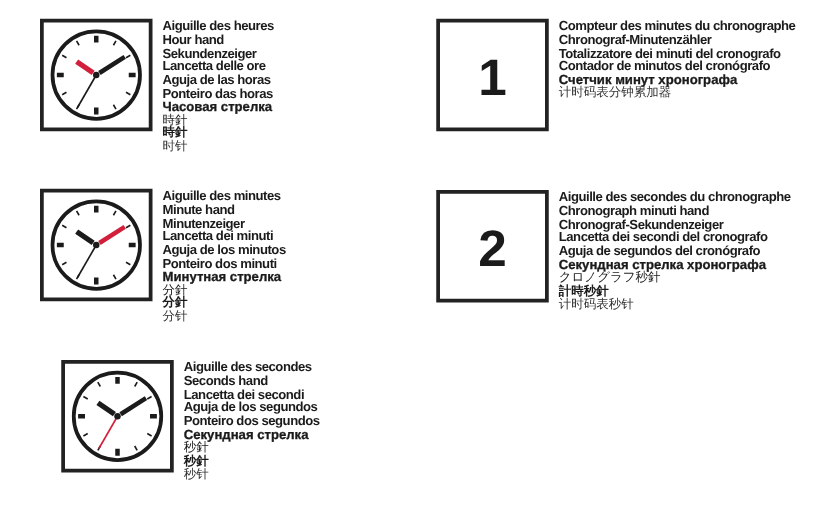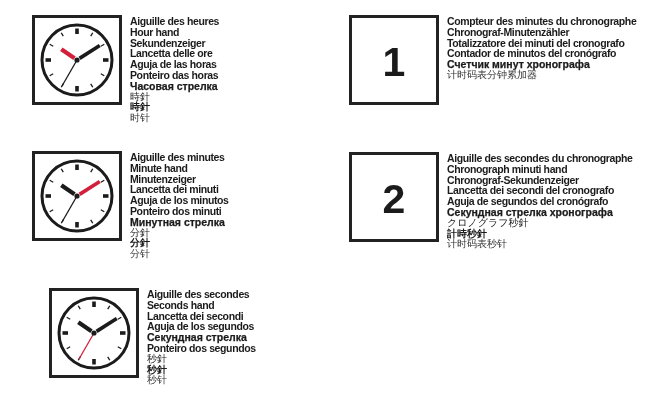--- a/index.html
+++ b/index.html
@@ -123,22 +123,22 @@
         <line x1="44.53017433743866" y1="40.38810117495953" x2="64.77156903694791" y2="27.492910574635754" stroke="#1b1b1b" stroke-width="3.6" stroke-linecap="butt"></line>
         <line x1="42" y1="42" x2="26.999999999999996" y2="67.98076211353316" stroke="#d2203c" stroke-width="1.3" stroke-linecap="butt"></line>
         <circle cx="42" cy="42" r="2.6" fill="#1b1b1b"></circle>
       </svg>
   </div>
   <div class="labels">
     <span class="line lat">Aiguille des secondes</span>
     <span class="line lat">Seconds hand</span>
     <span class="line lat">Lancetta dei secondi</span>
     <span class="line lat">Aguja de los segundos</span>
+    <span class="line lat">Ponteiro dos segundos</span>
     <span class="line ru">Секундная стрелка</span>
-    <span class="line lat">Ponteiro dos segundos</span>
     <span class="line ja">秒針</span>
     <span class="line tc">秒針</span>
     <span class="line sc">秒针</span>
   </div>
 </div>
 
 <div class="item" style="left:349px;top:15px;">
   <div class="box">
     <span class="num">1</span>
   </div>

